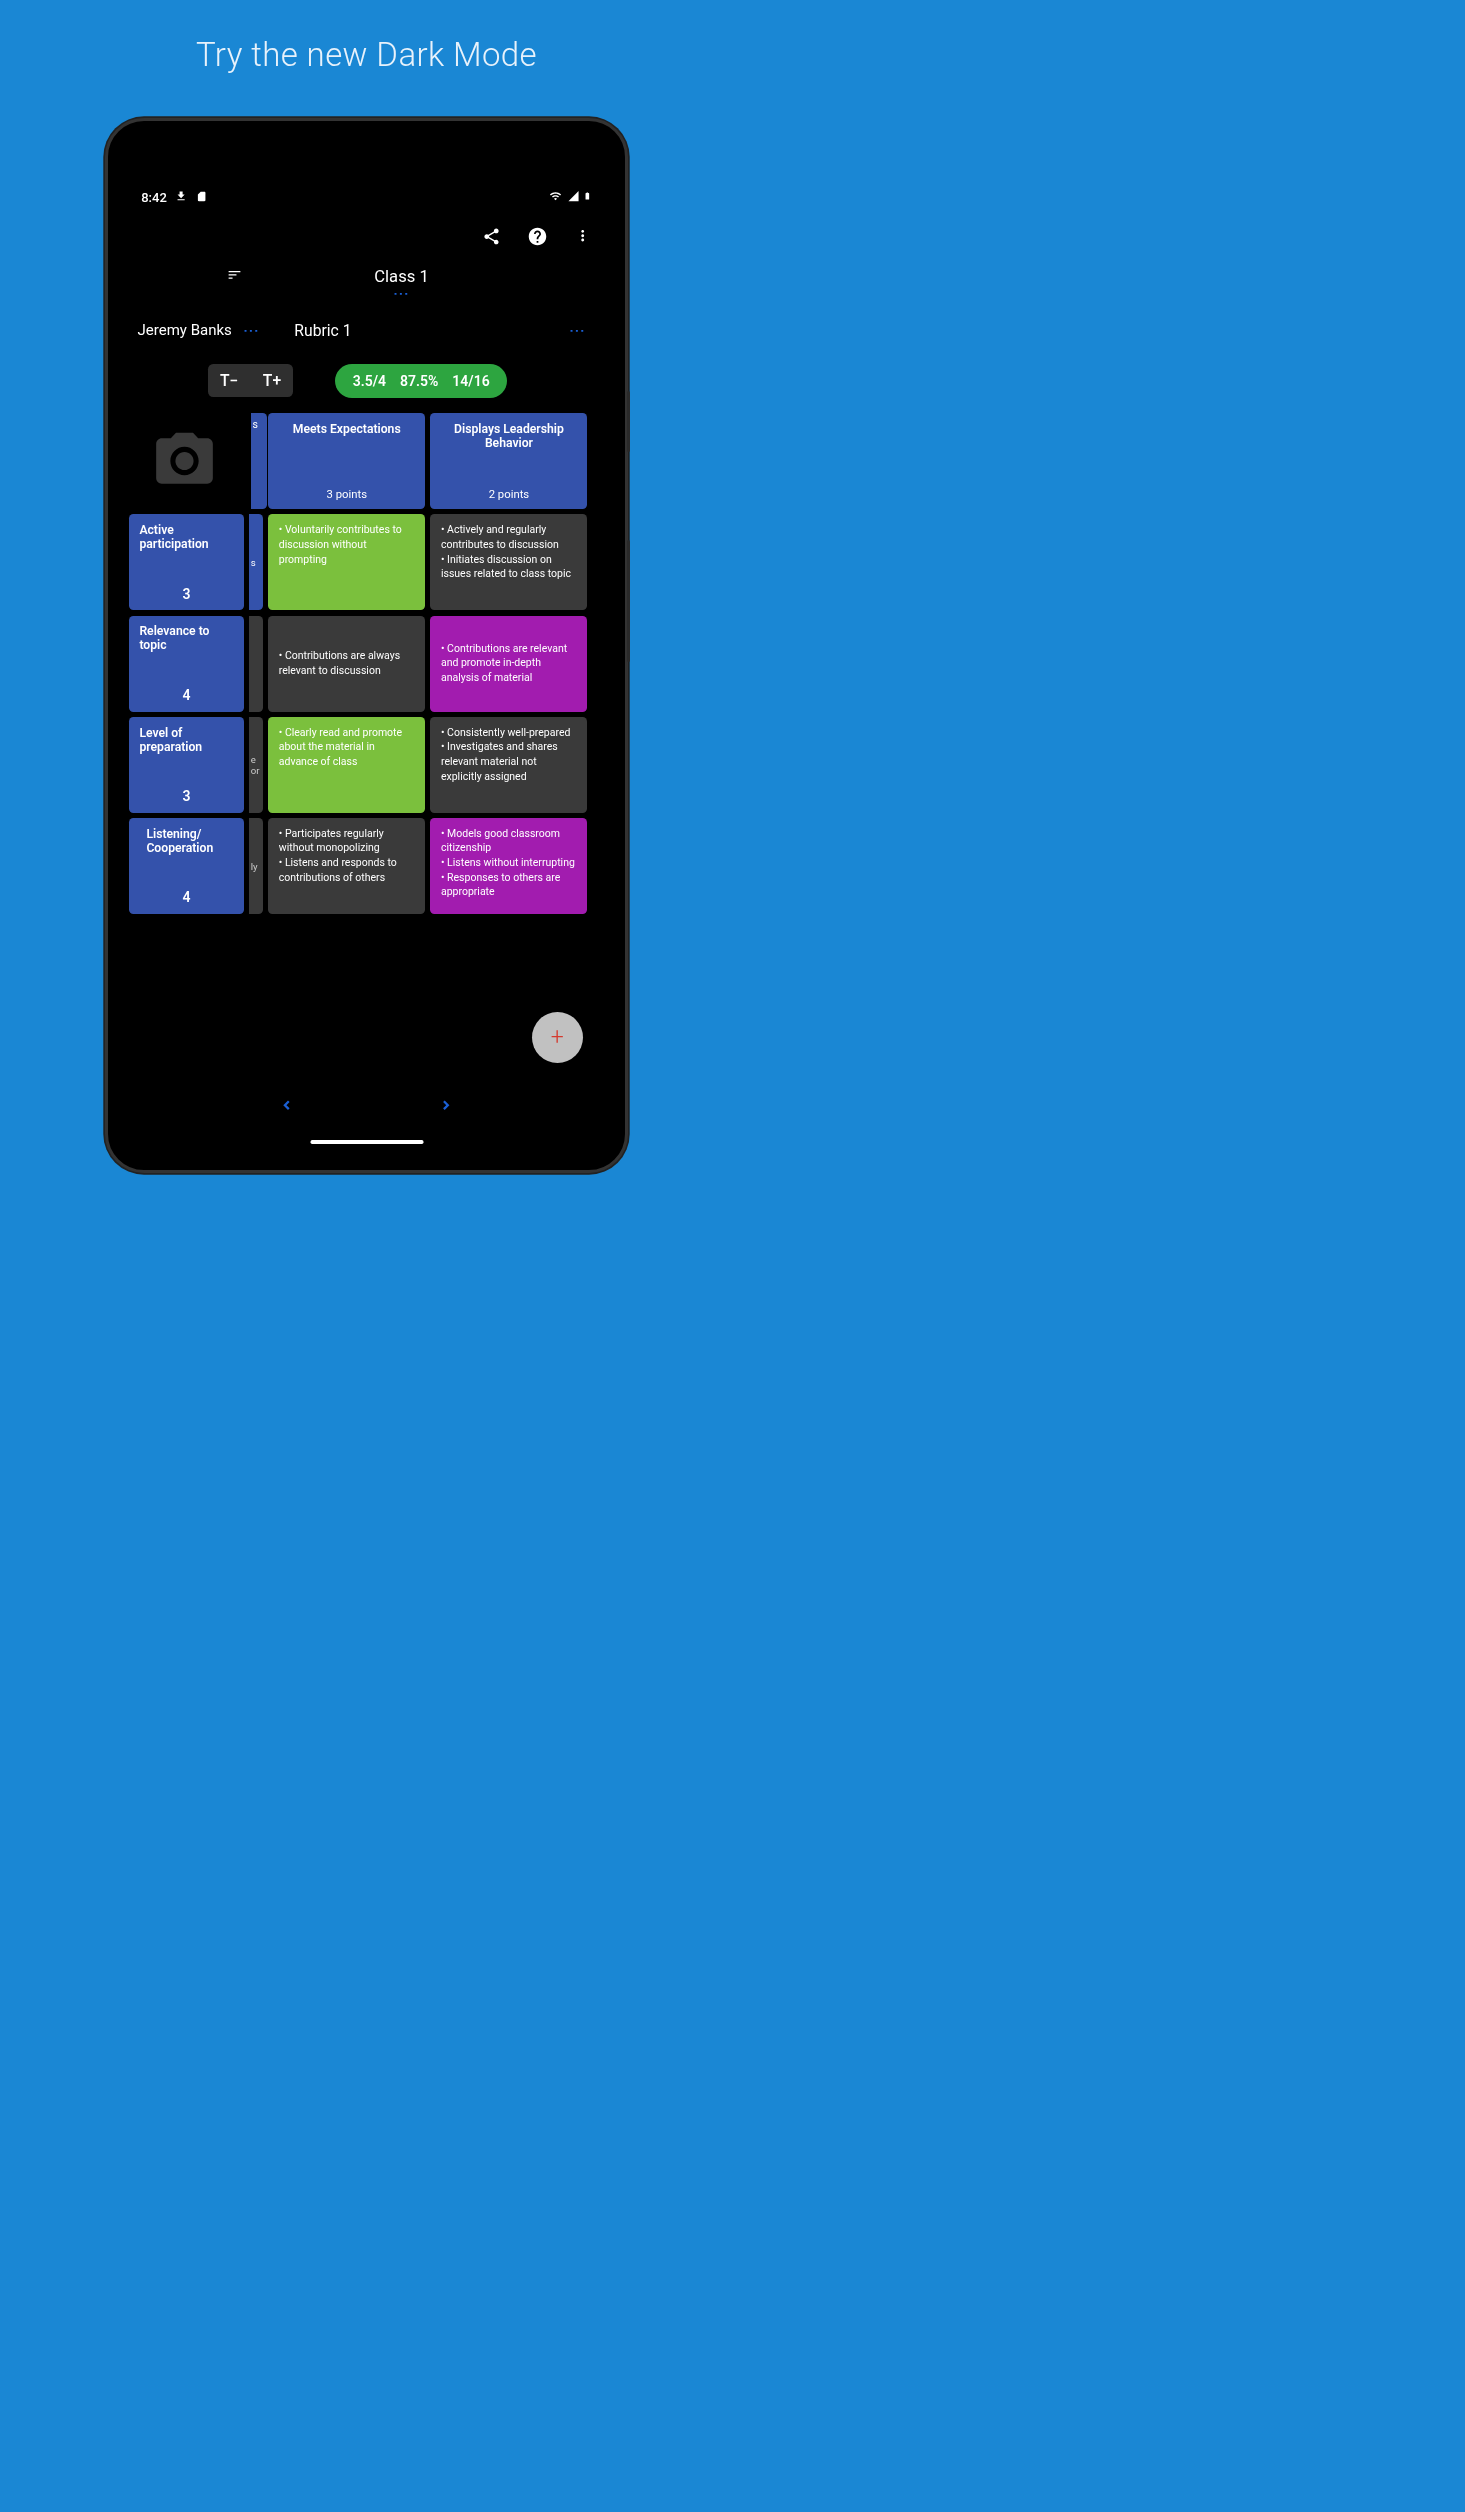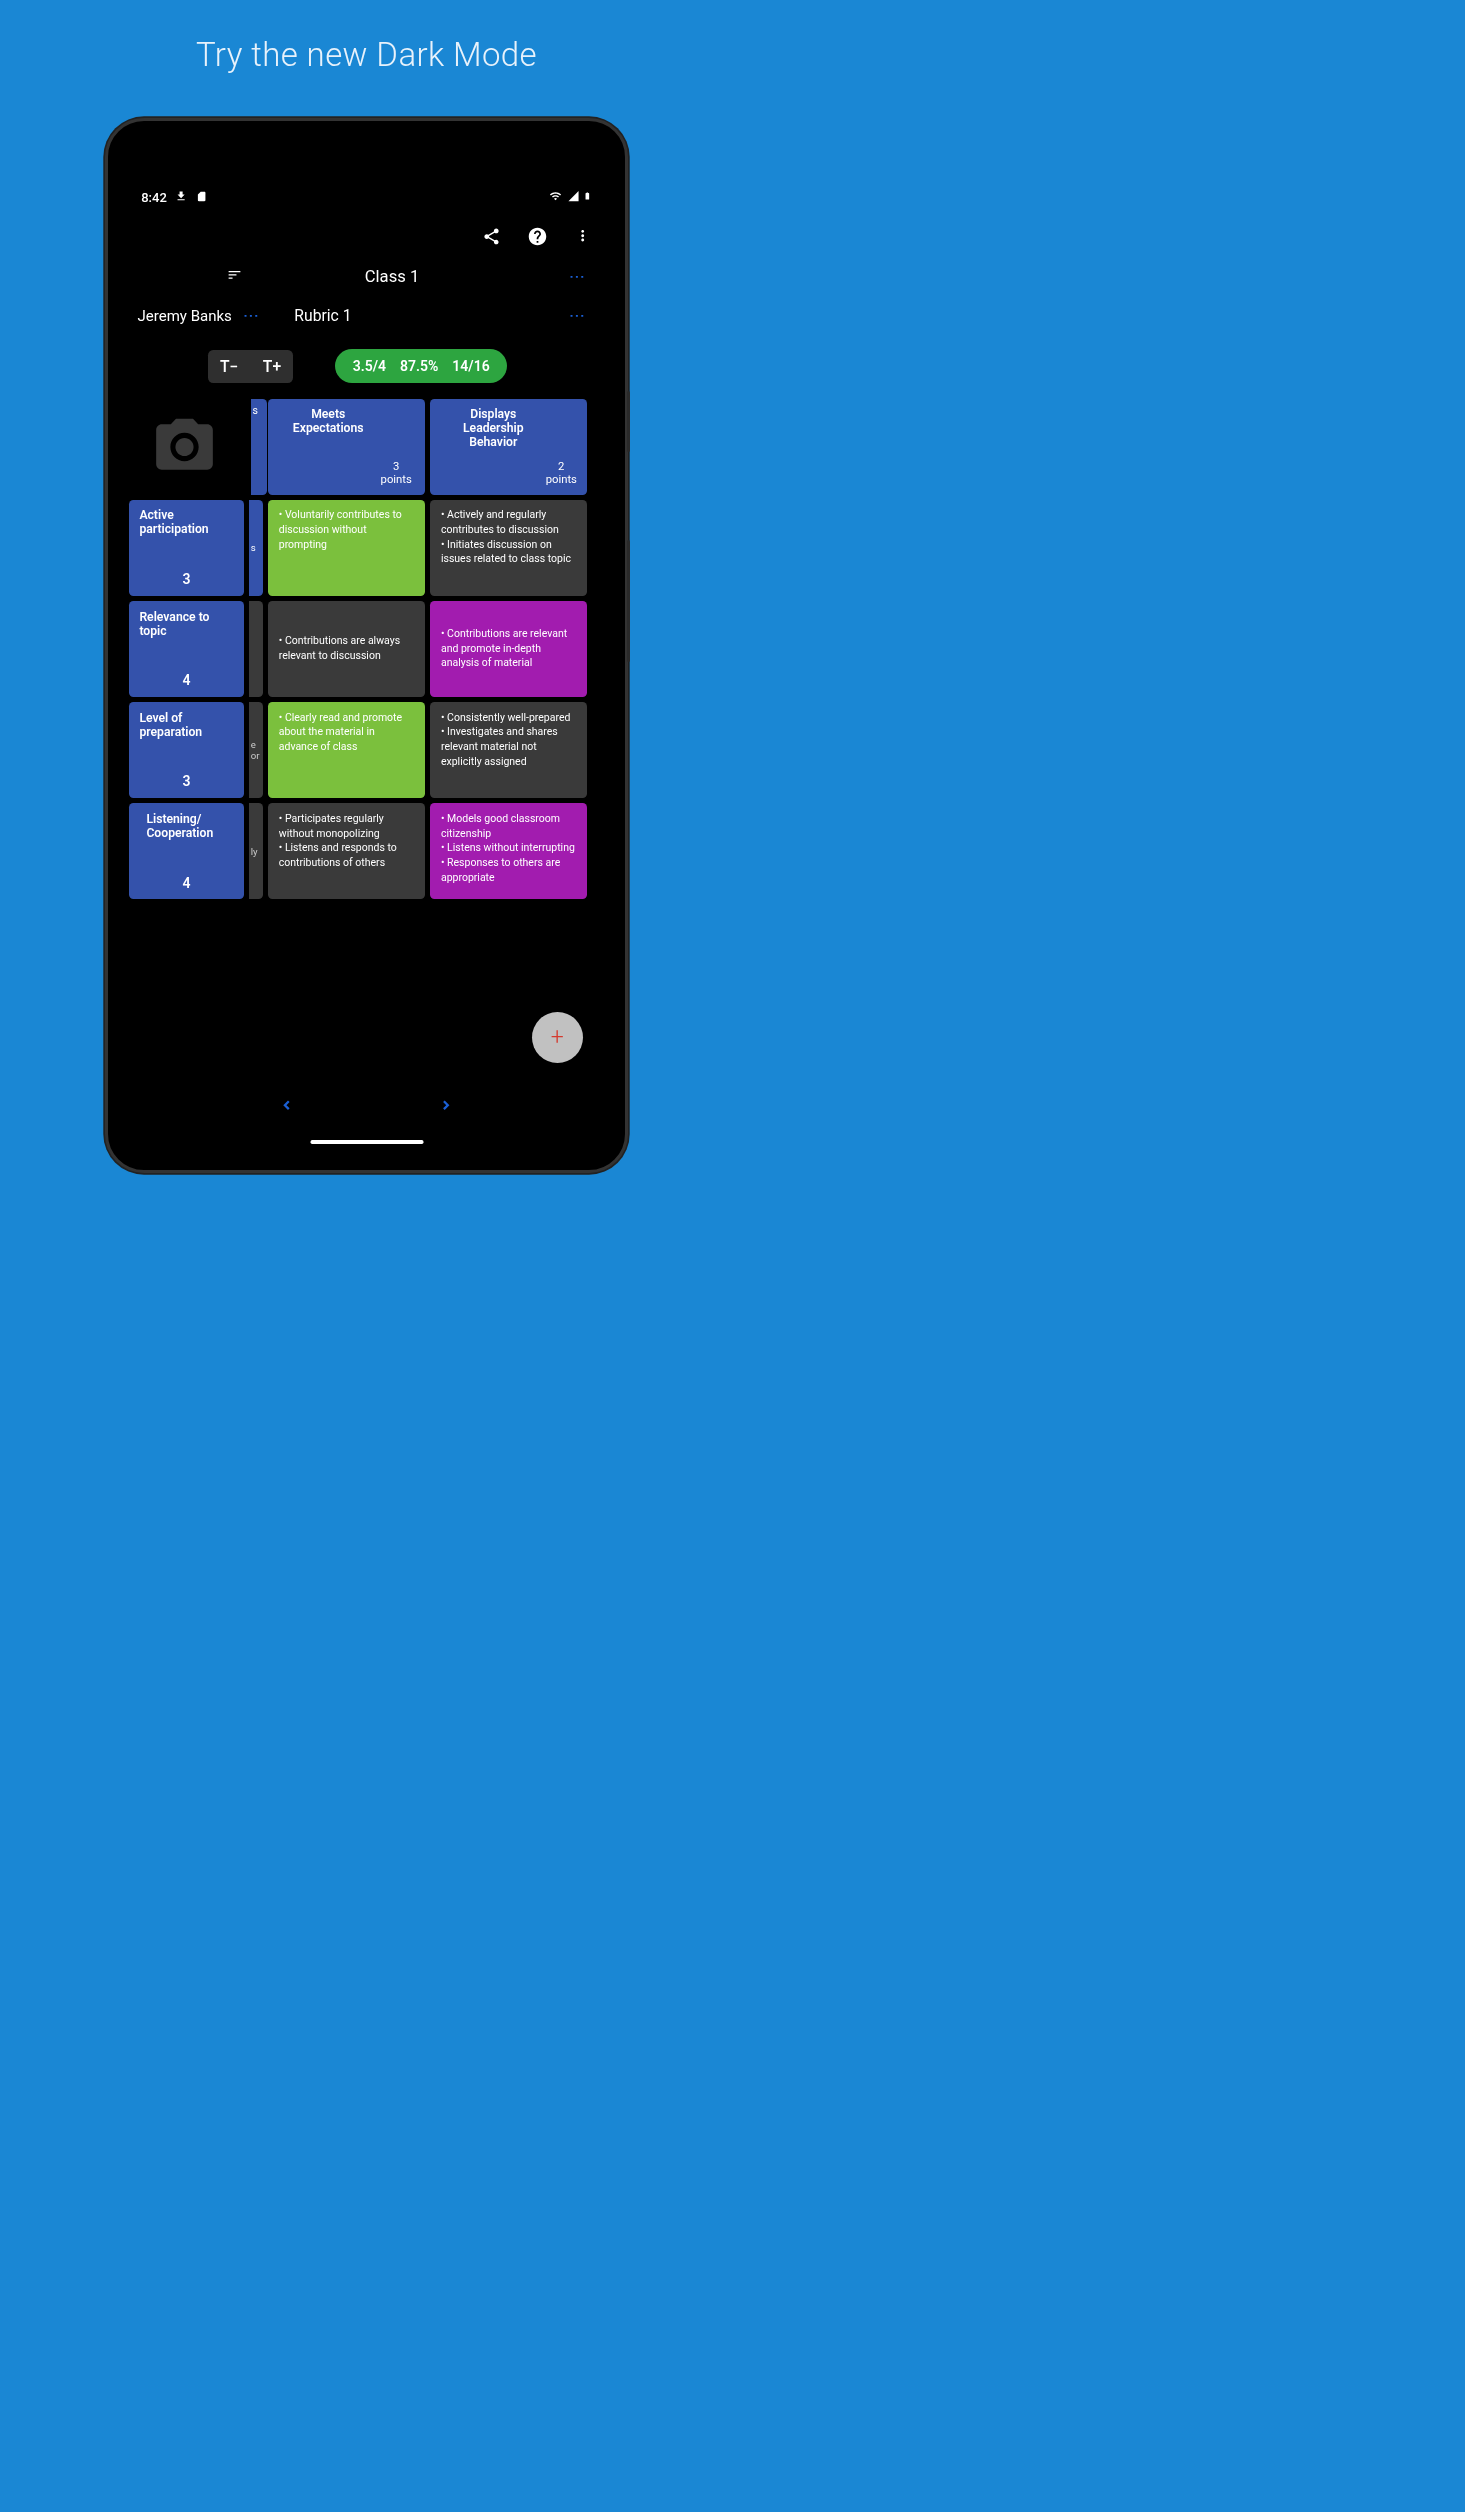--- a/index.html
+++ b/index.html
@@ -152,20 +152,21 @@
       border-radius: 4.4px;
       padding: 8.7px 10.5px;
       color: #fff;
       font-size: 11.3px;
       min-height: 96px;
     }
     .header-blue {
       background: #3452ab;
       text-align: center;
       display: flex;
+      flex-direction: column;
       justify-content: space-between;
     }
     .header-blue .title { font-weight: 600; font-size: 12.2px; }
     .header-blue .points { font-size: 11.3px; margin-top: auto; }
     .camera-cell {
       grid-column: 1 / 3;
       background: transparent;
       display: flex;
       align-items: center;
       justify-content: flex-start;
@@ -303,21 +304,21 @@
             <path d="M12 2C6.48 2 2 6.48 2 12s4.48 10 10 10 10-4.48 10-10S17.52 2 12 2zm1 17h-2v-2h2v2zm2.07-7.75l-.9.92C13.45 12.9 13 13.5 13 15h-2v-.5c0-1.1.45-2.1 1.17-2.83l1.24-1.26c.37-.36.59-.86.59-1.41 0-1.1-.9-2-2-2s-2 .9-2 2H8c0-2.21 1.79-4 4-4s4 1.79 4 4c0 .88-.36 1.68-.93 2.25z"></path>
           </svg>
       </span>
       <span class="action-icon">
         <svg width="17.4" height="17.4" viewBox="0 0 24 24" fill="#fff">
             <path d="M12 8c1.1 0 2-.9 2-2s-.9-2-2-2-2 .9-2 2 .9 2 2 2zm0 2c-1.1 0-2 .9-2 2s.9 2 2 2 2-.9 2-2-.9-2-2-2zm0 6c-1.1 0-2 .9-2 2s.9 2 2 2 2-.9 2-2-.9-2-2-2z"></path>
           </svg>
       </span>
     </div>
 
-    <div class="toolbar-row toolbar-row-1" style="position:relative;">
+    <div class="toolbar-row toolbar-row-1" style="position:relative;flex-direction:column;">
       <span class="sort-icon">
         <svg width="19" height="15.7" viewBox="0 0 24 24" fill="#fff">
             <path d="M3 18h6v-2H3v2zM3 6v2h18V6H3zm0 7h12v-2H3v2z"></path>
           </svg>
       </span>
       <span class="class-label">Class 1</span>
       <span class="more-dots-blue">⋮</span>
     </div>
 
     <div class="toolbar-row toolbar-row-2">

